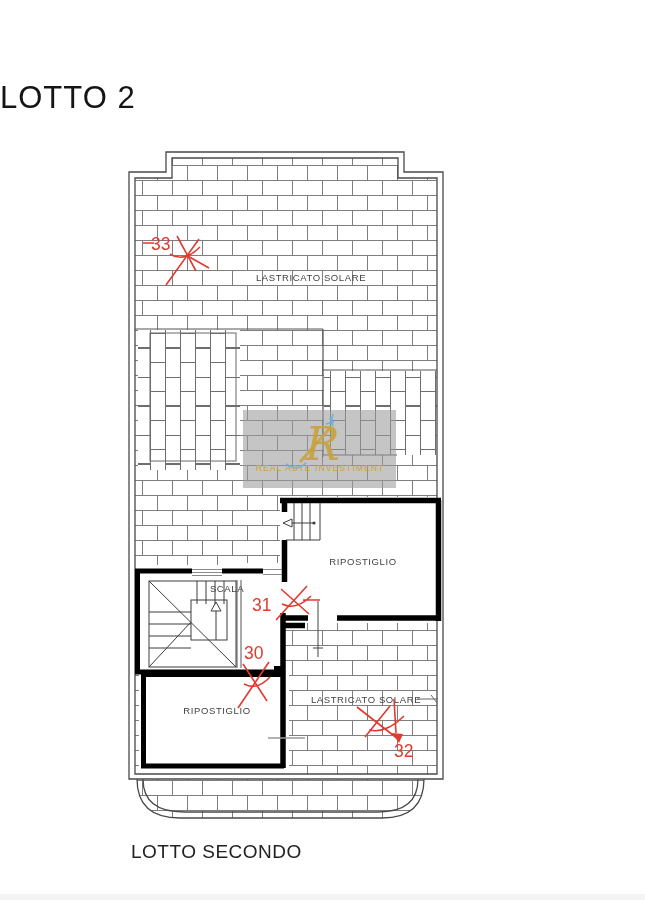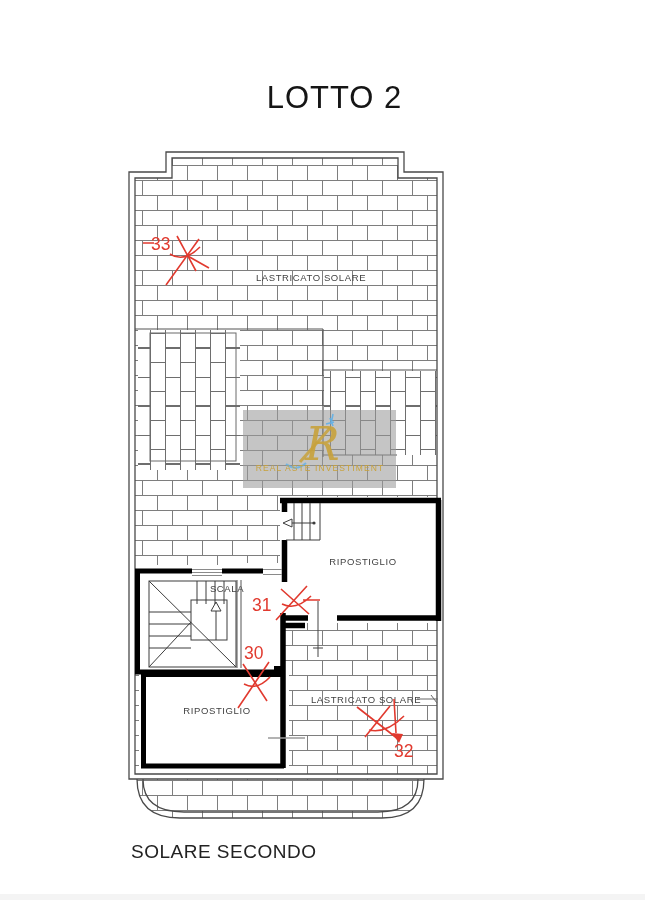--- a/index.html
+++ b/index.html
@@ -1,18 +1,18 @@
 <!DOCTYPE html>
 <html><head>
 <meta charset="utf-8">
 <style>
   html,body{margin:0;padding:0;background:#ffffff;}
   body{width:645px;height:900px;position:relative;font-family:"Liberation Sans",sans-serif;overflow:hidden;}
-  .page-title{position:absolute;left:0;right:0;top:80px;text-align:center;
-    font-size:31px;font-weight:400;letter-spacing:1px;color:#151515;margin:0;padding-left:24px;}
+  .page-title{position:absolute;left:0;right:0;top:80px;
+    font-size:31px;font-weight:400;letter-spacing:1px;color:#151515;margin:0;}
   .page-footer{position:absolute;left:131px;top:841px;font-size:19px;font-weight:400;
     letter-spacing:.5px;color:#222;margin:0;}
   .plan-svg{position:absolute;left:0;top:0;}
   .page-edge{position:absolute;left:0;bottom:0;width:645px;height:6px;background:#f4f4f4;}
   svg text{font-family:"Liberation Sans",sans-serif;}
   .lbl{font-size:9.5px;fill:#3f3f3f;letter-spacing:.6px;}
   .red-num{font-size:17.5px;fill:#e13a2f;}
   .wm-caption{font-size:8.5px;letter-spacing:1.1px;fill:#c8a23c;}
   .wm-logo{font-size:46px;fill:#c8a23c;font-family:"DejaVu Serif",serif;font-style:italic;}
 </style>
@@ -138,14 +138,14 @@
   <g>
     <rect x="243" y="410" width="153" height="78" fill="#9b9b9b" opacity="0.58"></rect>
     <text x="305" y="460" class="wm-logo" opacity="0.9">R</text>
     <path d="M300,462 L330,428" stroke="#c8a23c" stroke-width="3" opacity="0.85"></path>
     <path d="M330,418 l3,8 M326,424 l8,-2 M333,414 l-2,10" stroke="#5fb0e8" stroke-width="1.6" opacity="0.9"></path>
     <path d="M286,464 Q296,472 306,463" stroke="#5fb0e8" stroke-width="2" fill="none" opacity="0.8"></path>
     <text x="320" y="471" text-anchor="middle" class="wm-caption">REAL ASTE INVESTIMENT</text>
   </g>
 </svg>
 
-<p class="page-footer">SOLARE SECONDO</p>
+<p class="page-footer">LOTTO SECONDO</p>
 <div class="page-edge"></div>
 
 </body></html>

